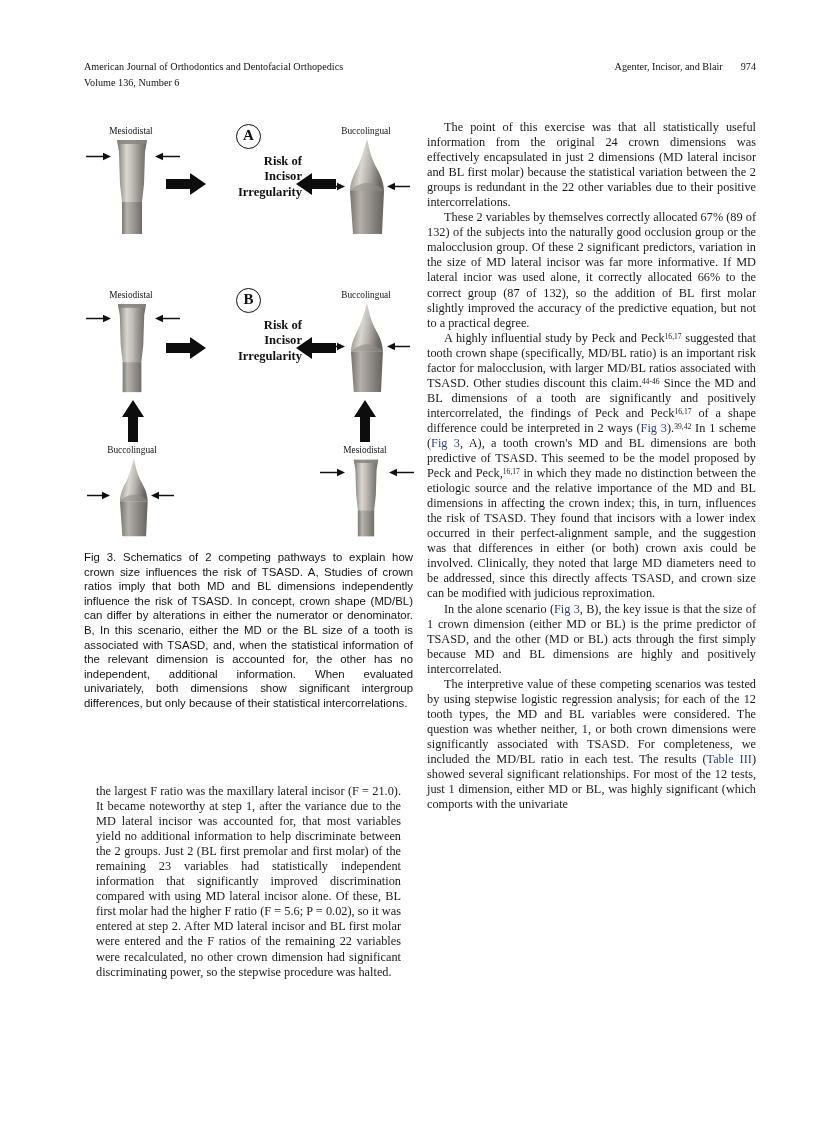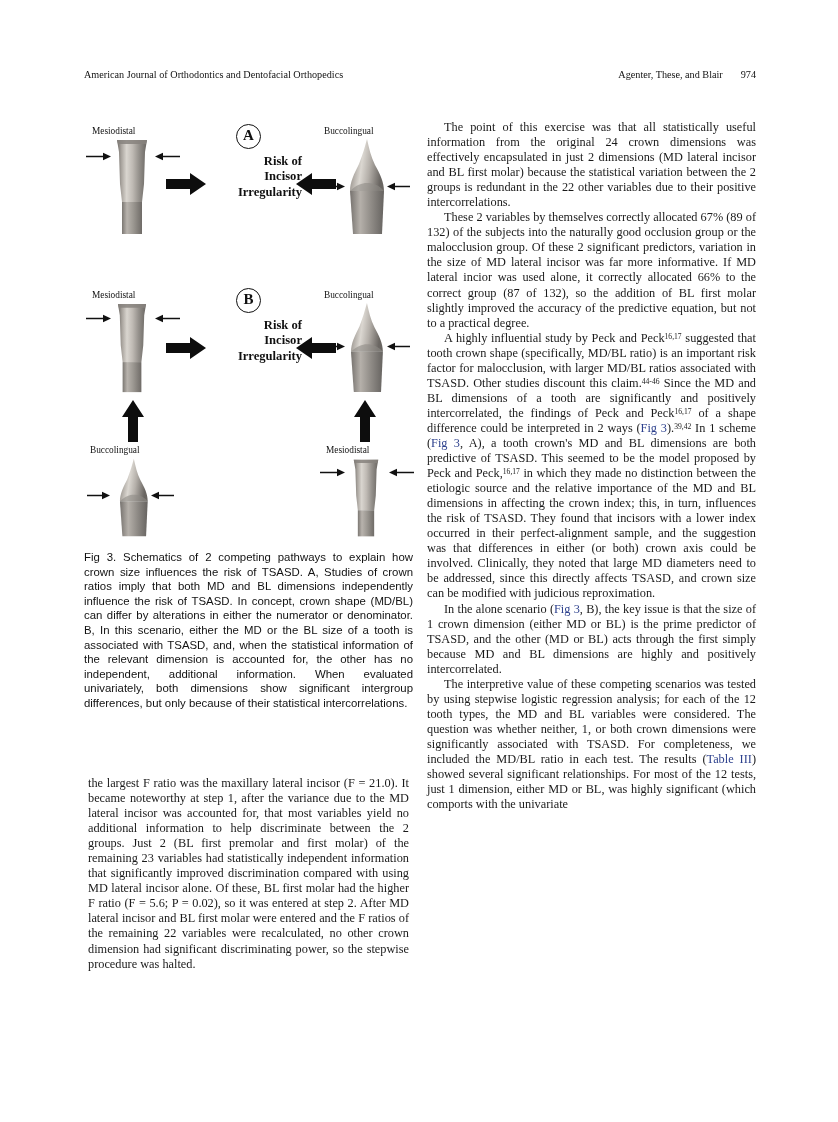--- a/index.html
+++ b/index.html
@@ -33,21 +33,20 @@
     width: 672px;
     font-size: 10.2px;
     line-height: 14.6px;
     color: #111;
   }
   .runhead-row {
     display: flex;
     justify-content: space-between;
     align-items: baseline;
     width: 100%;
-    margin-top: 8px;
   }
   .runhead-left { text-align: left; white-space: nowrap; }
   .runhead-right { text-align: right; white-space: nowrap; }
   .runhead-right .pageno { margin-left: 18px; }
   .runhead-line2 { margin-top: 1px; }
 
   
   .col {
     position: absolute;
     top: 120px;
@@ -114,20 +113,21 @@
     line-height: 15.4px;
     color: #111;
   }
 
   .tooth-label {
     position: absolute;
     font-family: "Liberation Serif", serif;
     font-size: 9.3px;
     line-height: 11px;
     color: #111;
+    text-align: center;
     white-space: nowrap;
   }
 
   
   .tooth {
     position: absolute;
   }
   .tooth svg { display: block; }
 
   
@@ -152,34 +152,35 @@
   .body-after-fig {
     position: absolute;
     left: 84px;
     top: 772px;
     width: 329px;
     font-size: 12.3px;
     line-height: 15.05px;
     text-align: justify;
     color: #1a1a1a;
   }
-  .body-after-fig p { margin: 4px; text-indent: 0; }
+  .body-after-fig p { margin: 12px; text-indent: 0; }
 </style>
 </head>
 <body>
 
 <div class="page">
 
   <div class="runhead">
     <div class="runhead-row">
       <div class="runhead-left">American Journal of Orthodontics and Dentofacial Orthopedics</div>
       <div class="runhead-right">
-        <span>Agenter, These, and Blair</span><span class="pageno">974</span>
+        <span>Agenter, Incisor, and Blair</span><span class="pageno">974</span>
       </div>
     </div>
+    <div class="runhead-line2">Volume 136, Number 6</div>
   </div>
 
   <div class="col col-left">
 
     <div class="figure">
 
       <div class="panel panel-a">
 
         <div class="circ-label" style="left:152px; top:0px;">A</div>
 

